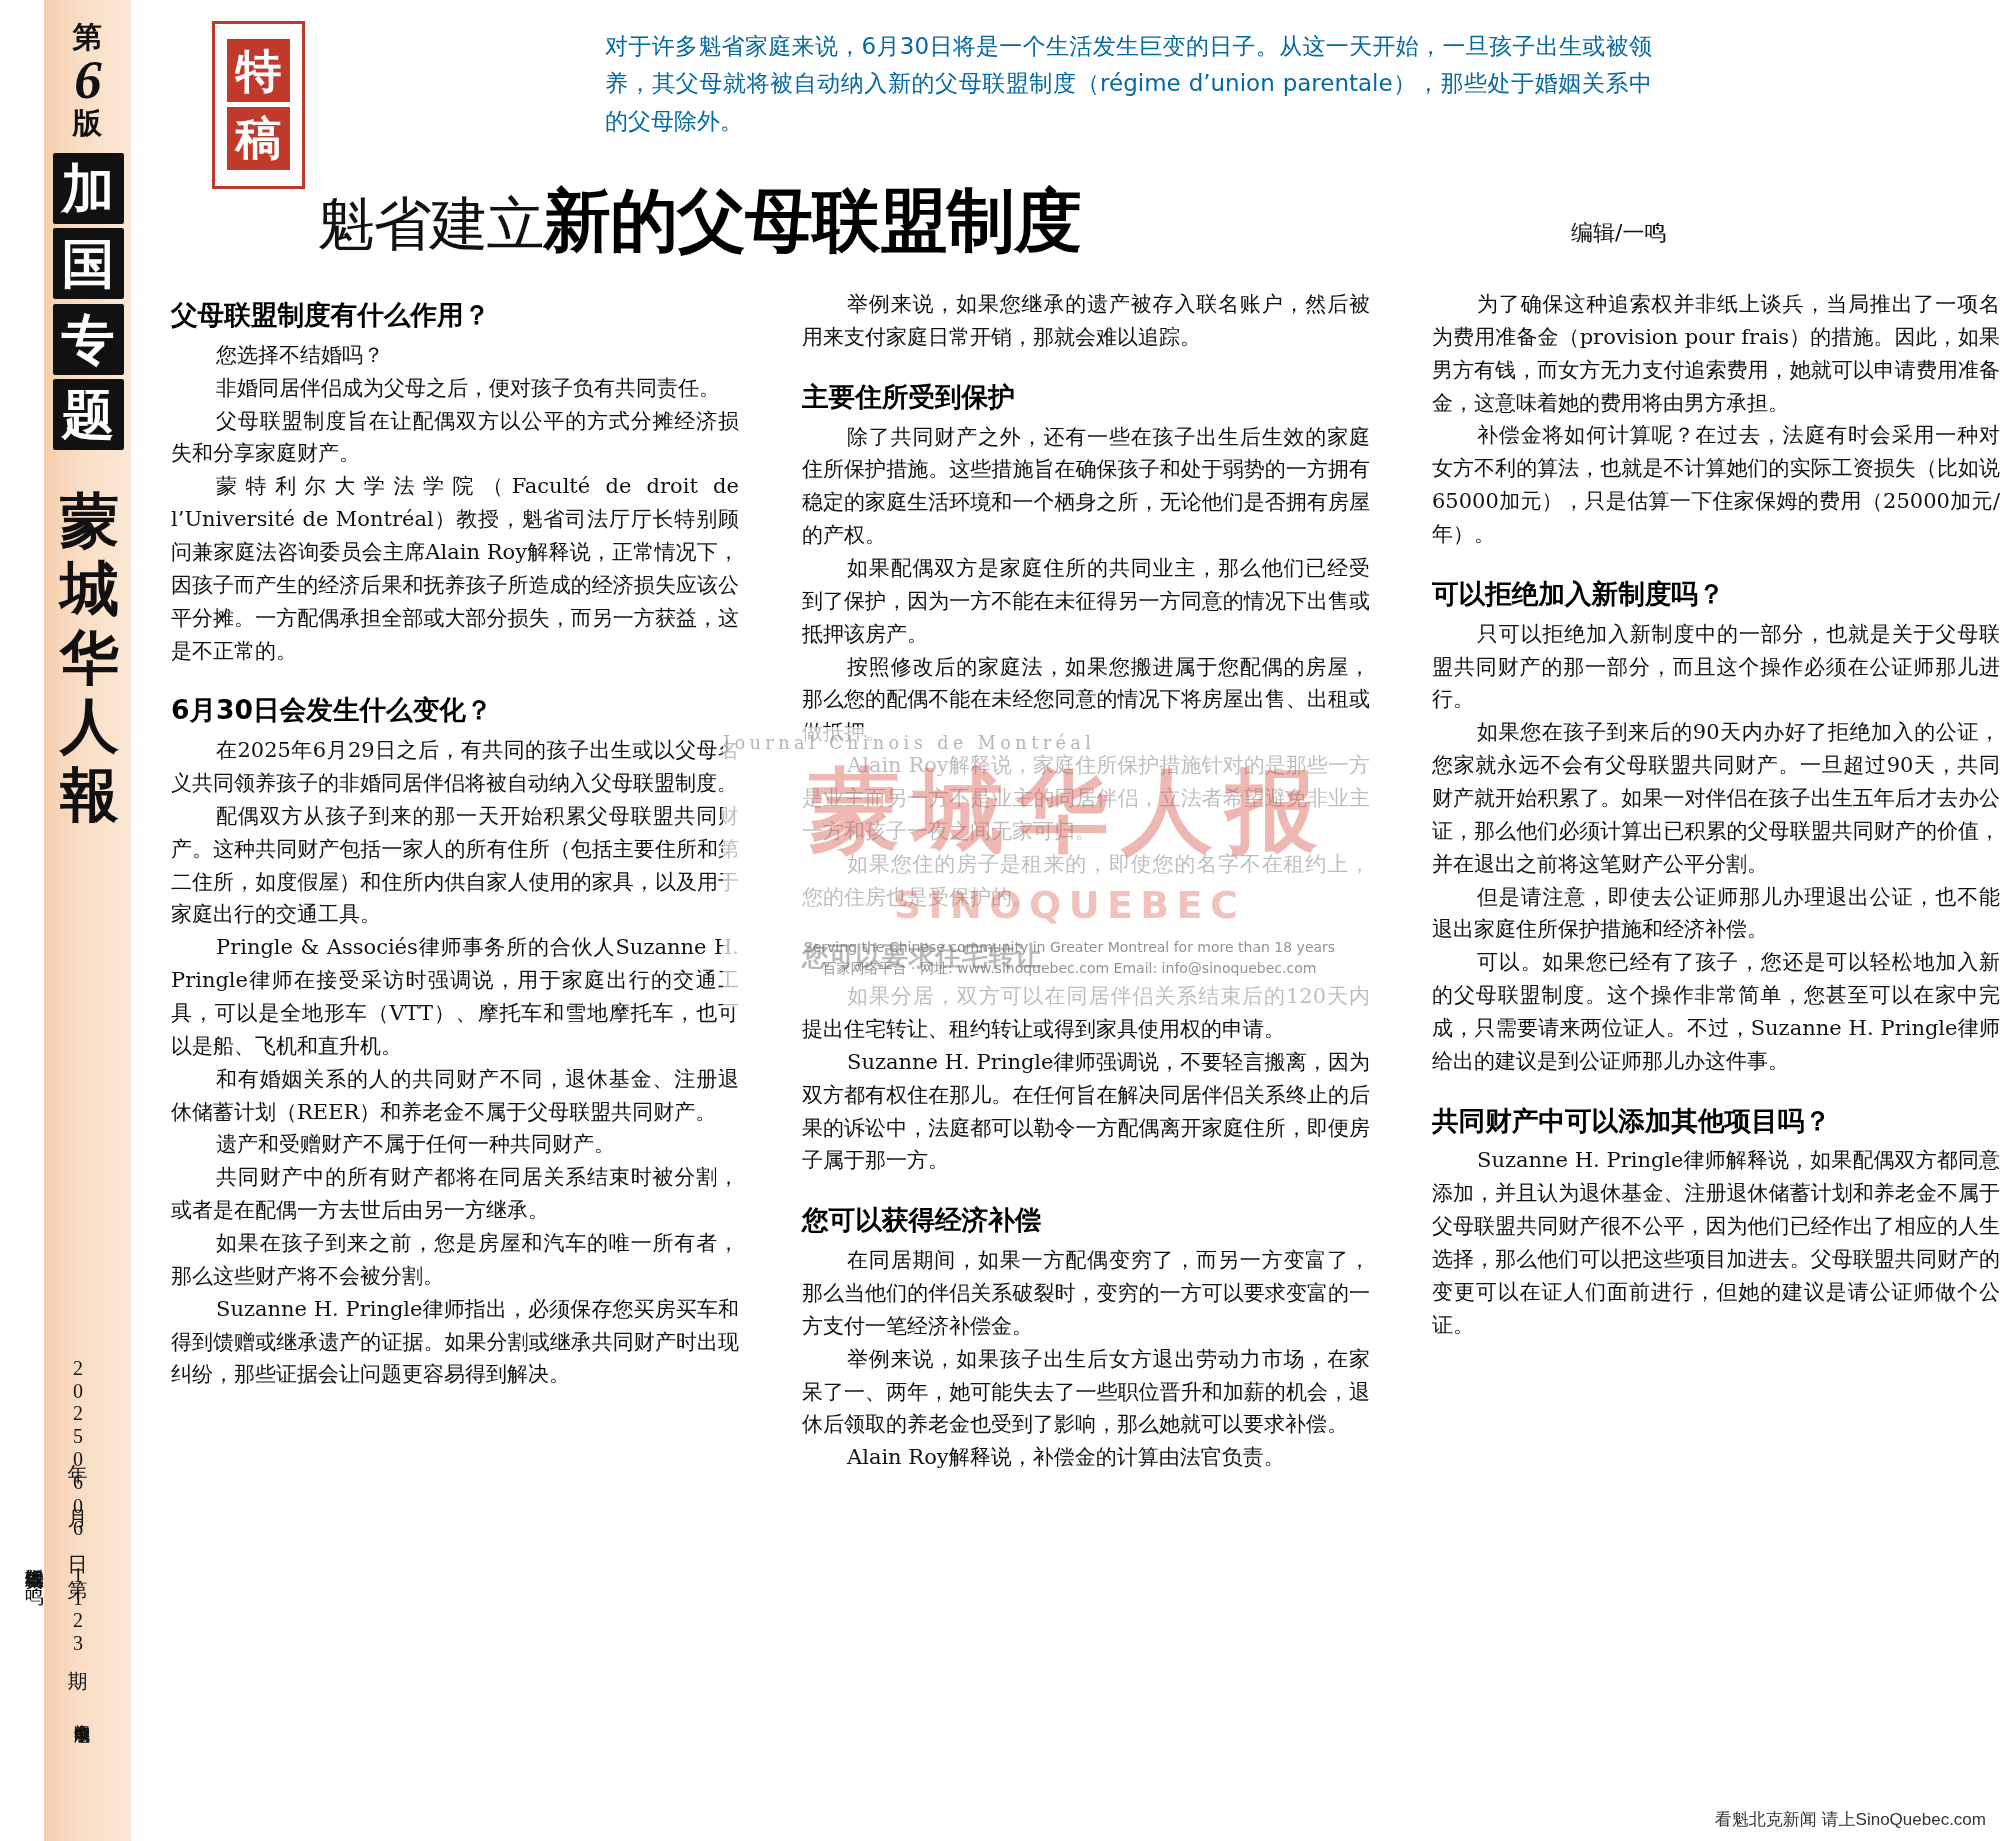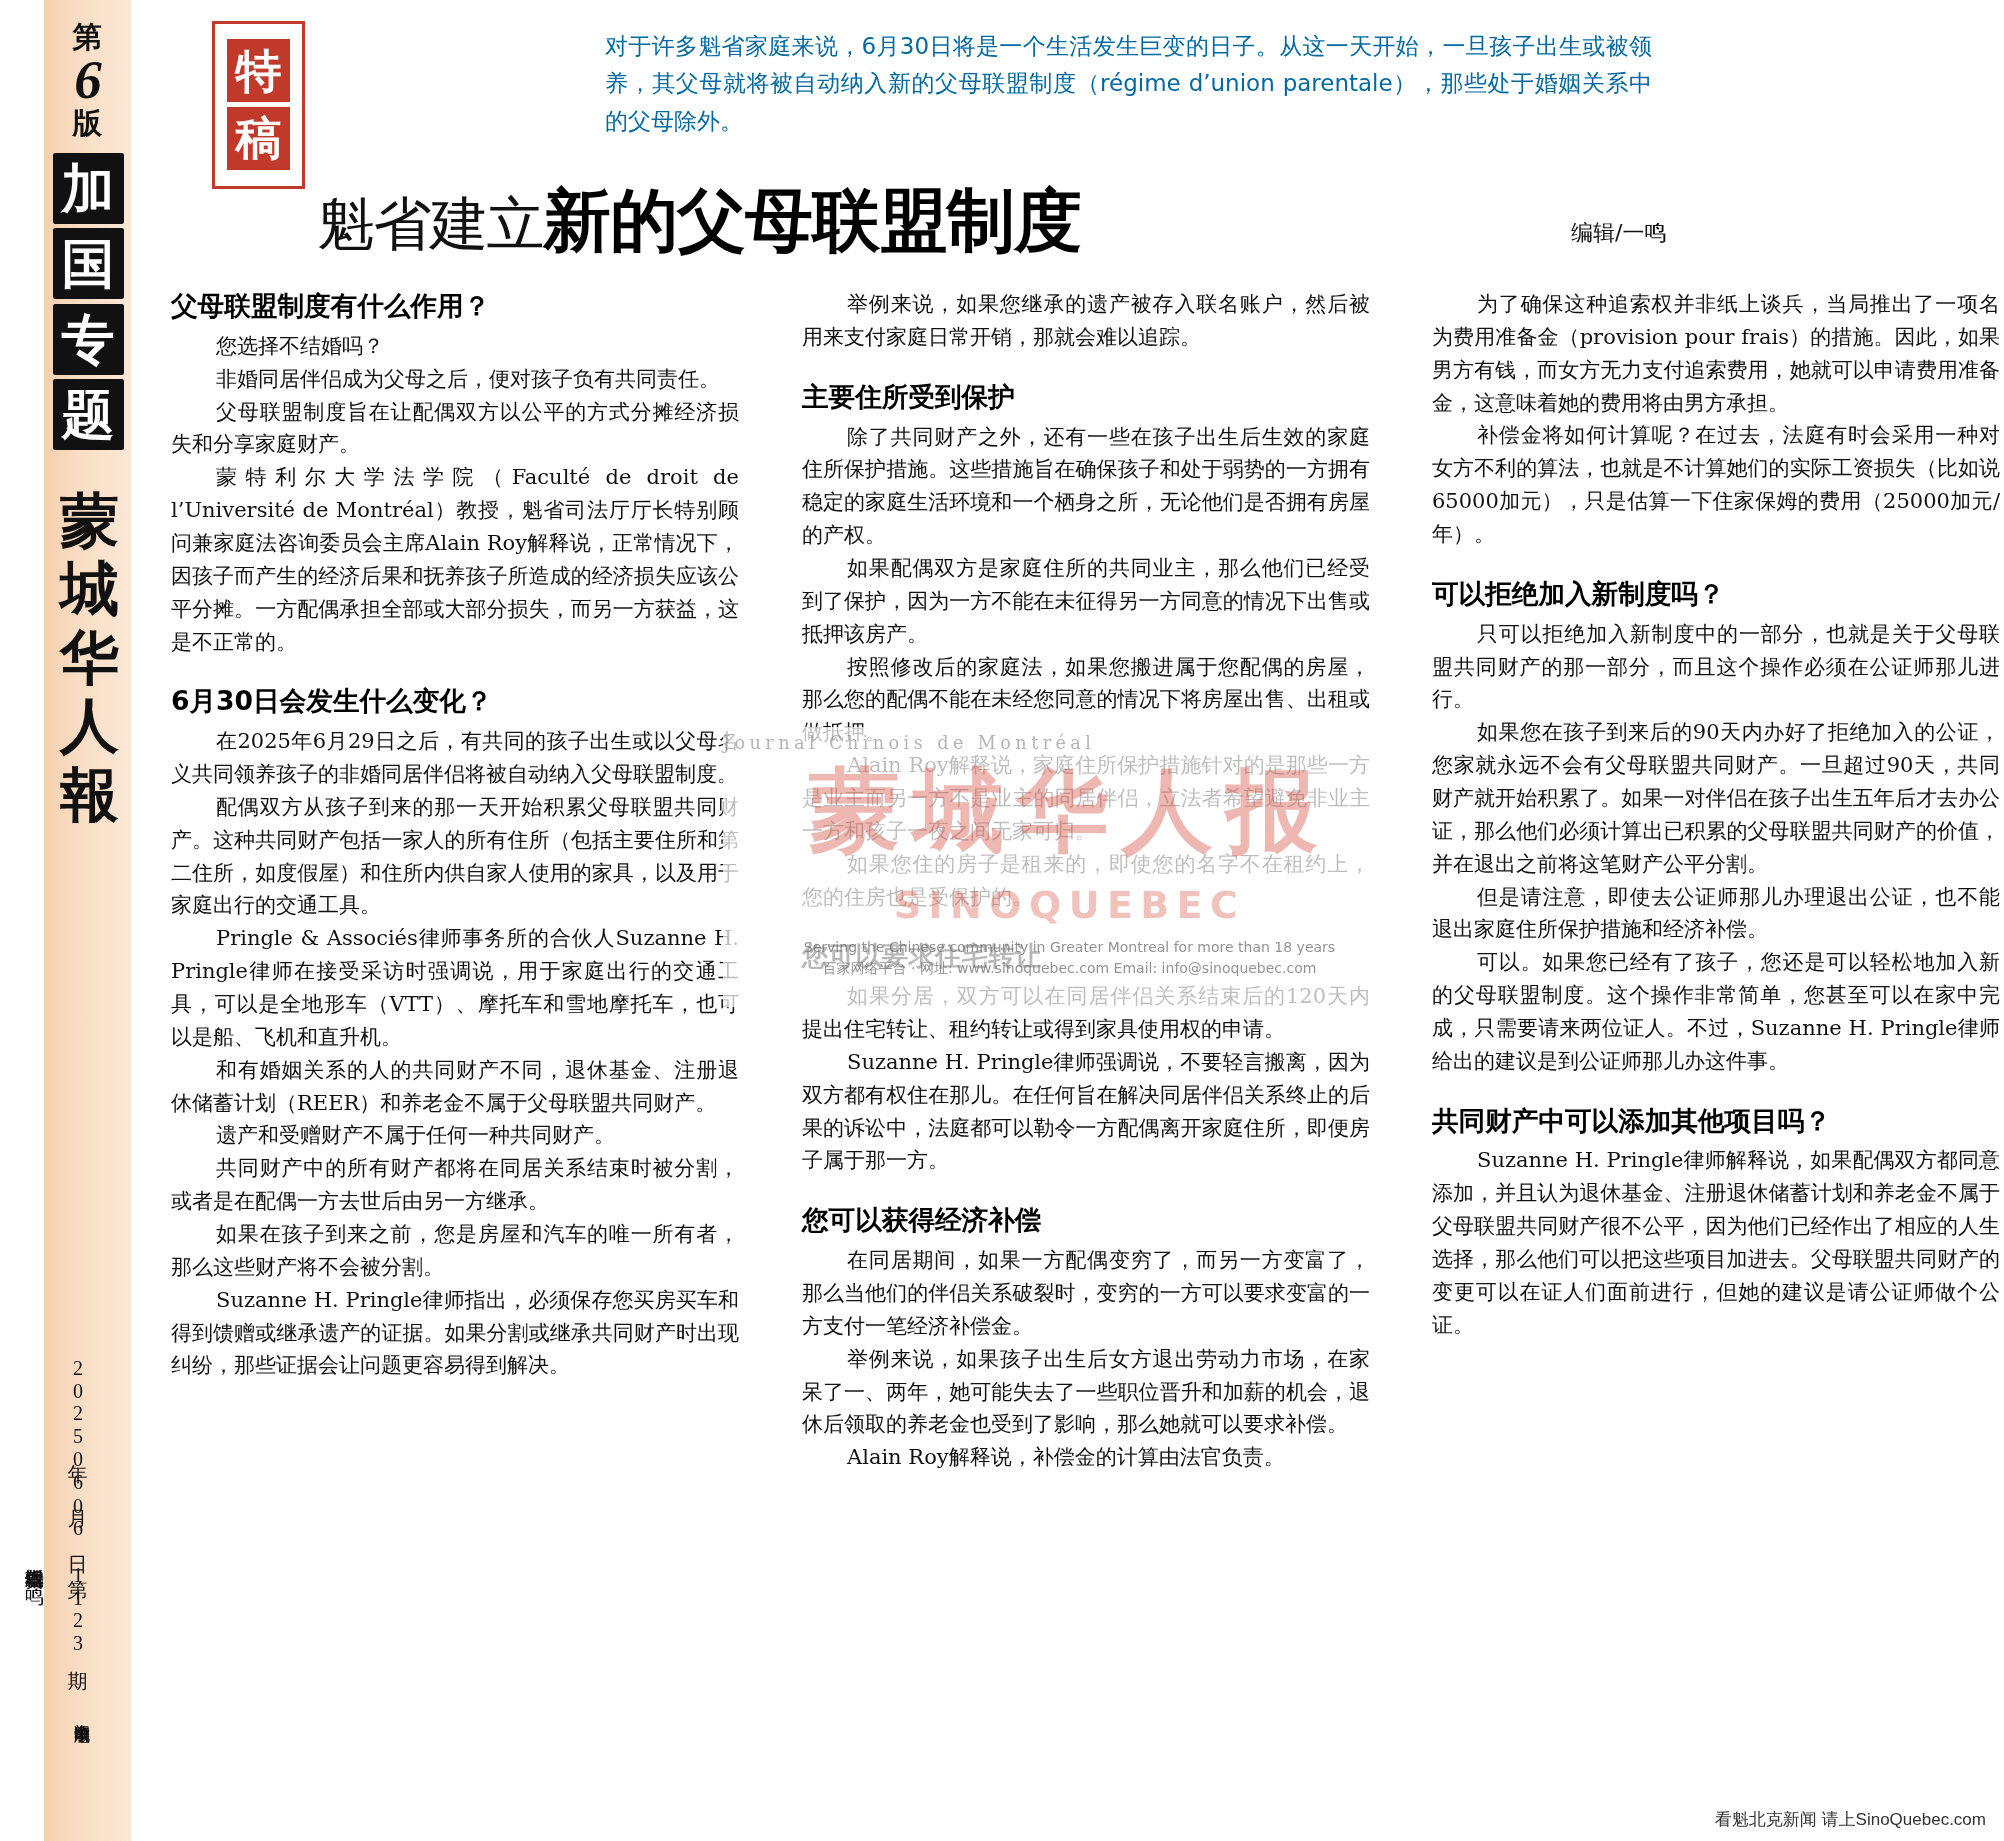--- a/index.html
+++ b/index.html
@@ -112,21 +112,21 @@
     color:#000;letter-spacing:-0.7px;
   }
   .byline{
     position:absolute;left:1571px;top:218px;
     font-size:22px;font-family:"DejaVu Sans",sans-serif;color:#111;
   }
 
   
   .cols{position:absolute;left:171px;top:288px;width:1822px;height:1534px;}
   .col{position:absolute;top:0;width:568px;}
-  .col1{left:0;}
+  .col1{left:0;margin-top:9px;}
   .col2{left:631px;}
   .col3{left:1261px;}
 
   h3.sec{
     font-family:"DejaVu Sans", sans-serif;
     font-weight:700;
     font-size:26.6px;
     margin:0 0 5.9px 0;
     line-height:1.35;
     color:#000;

